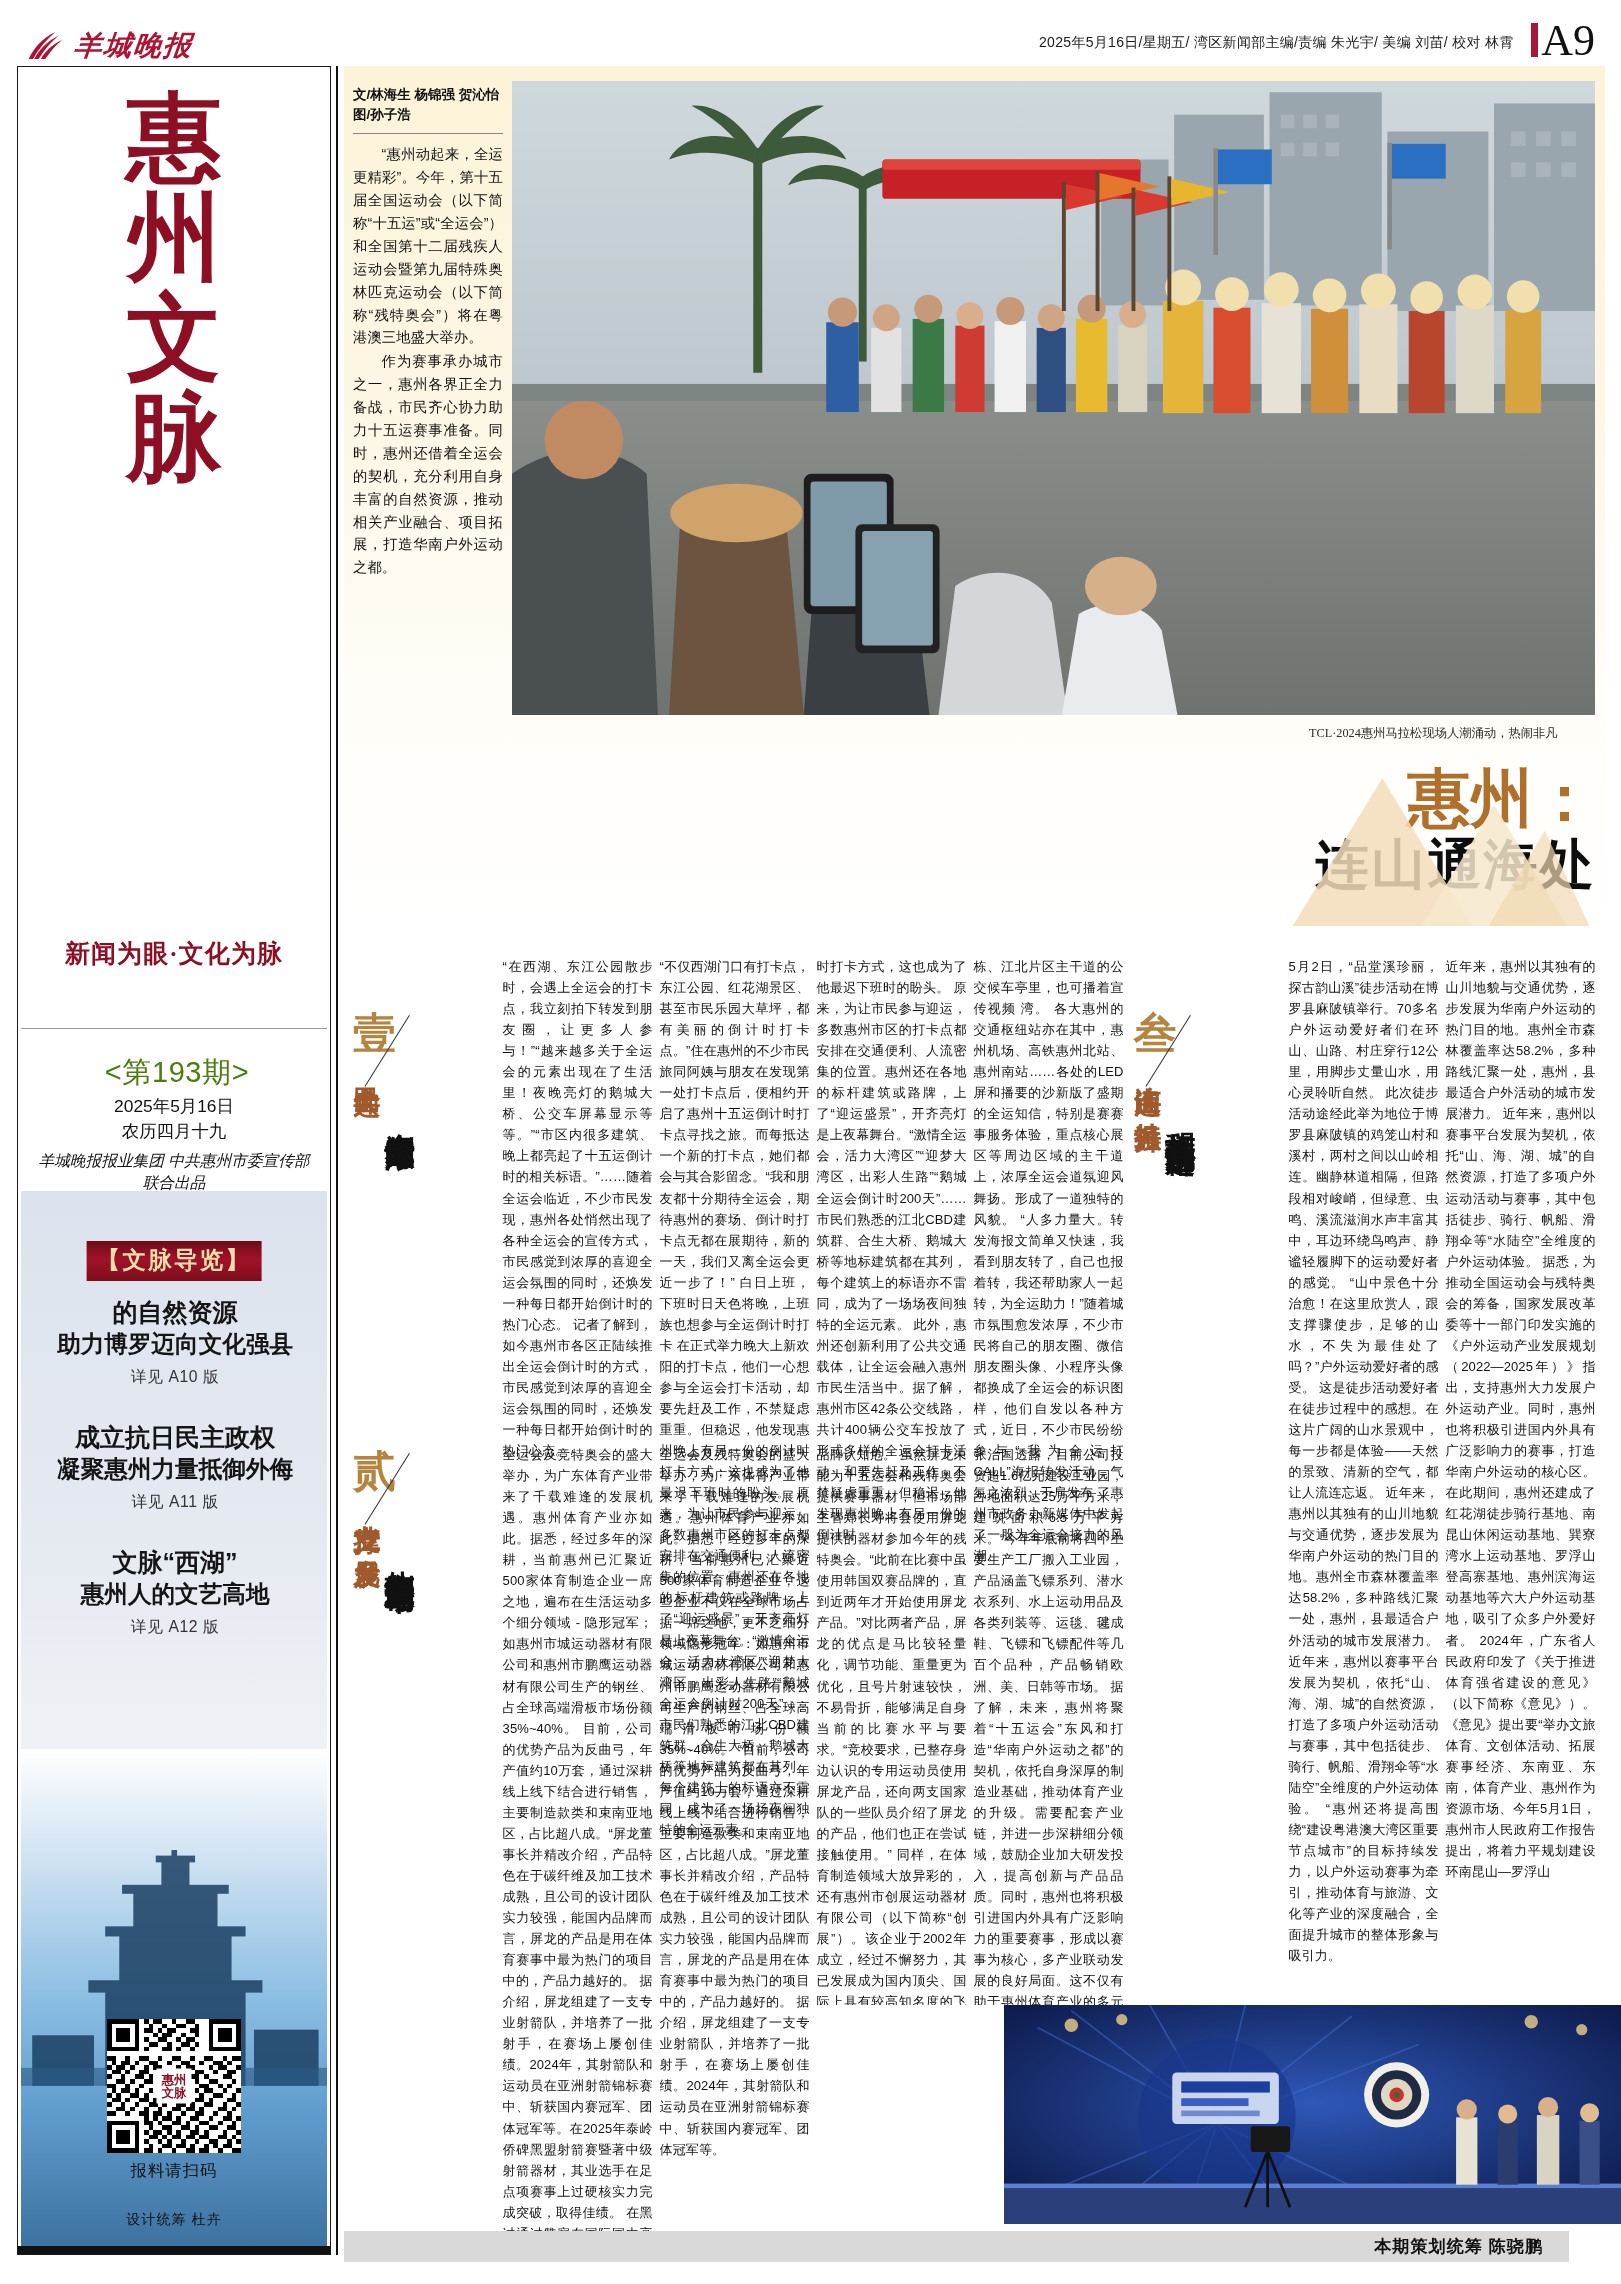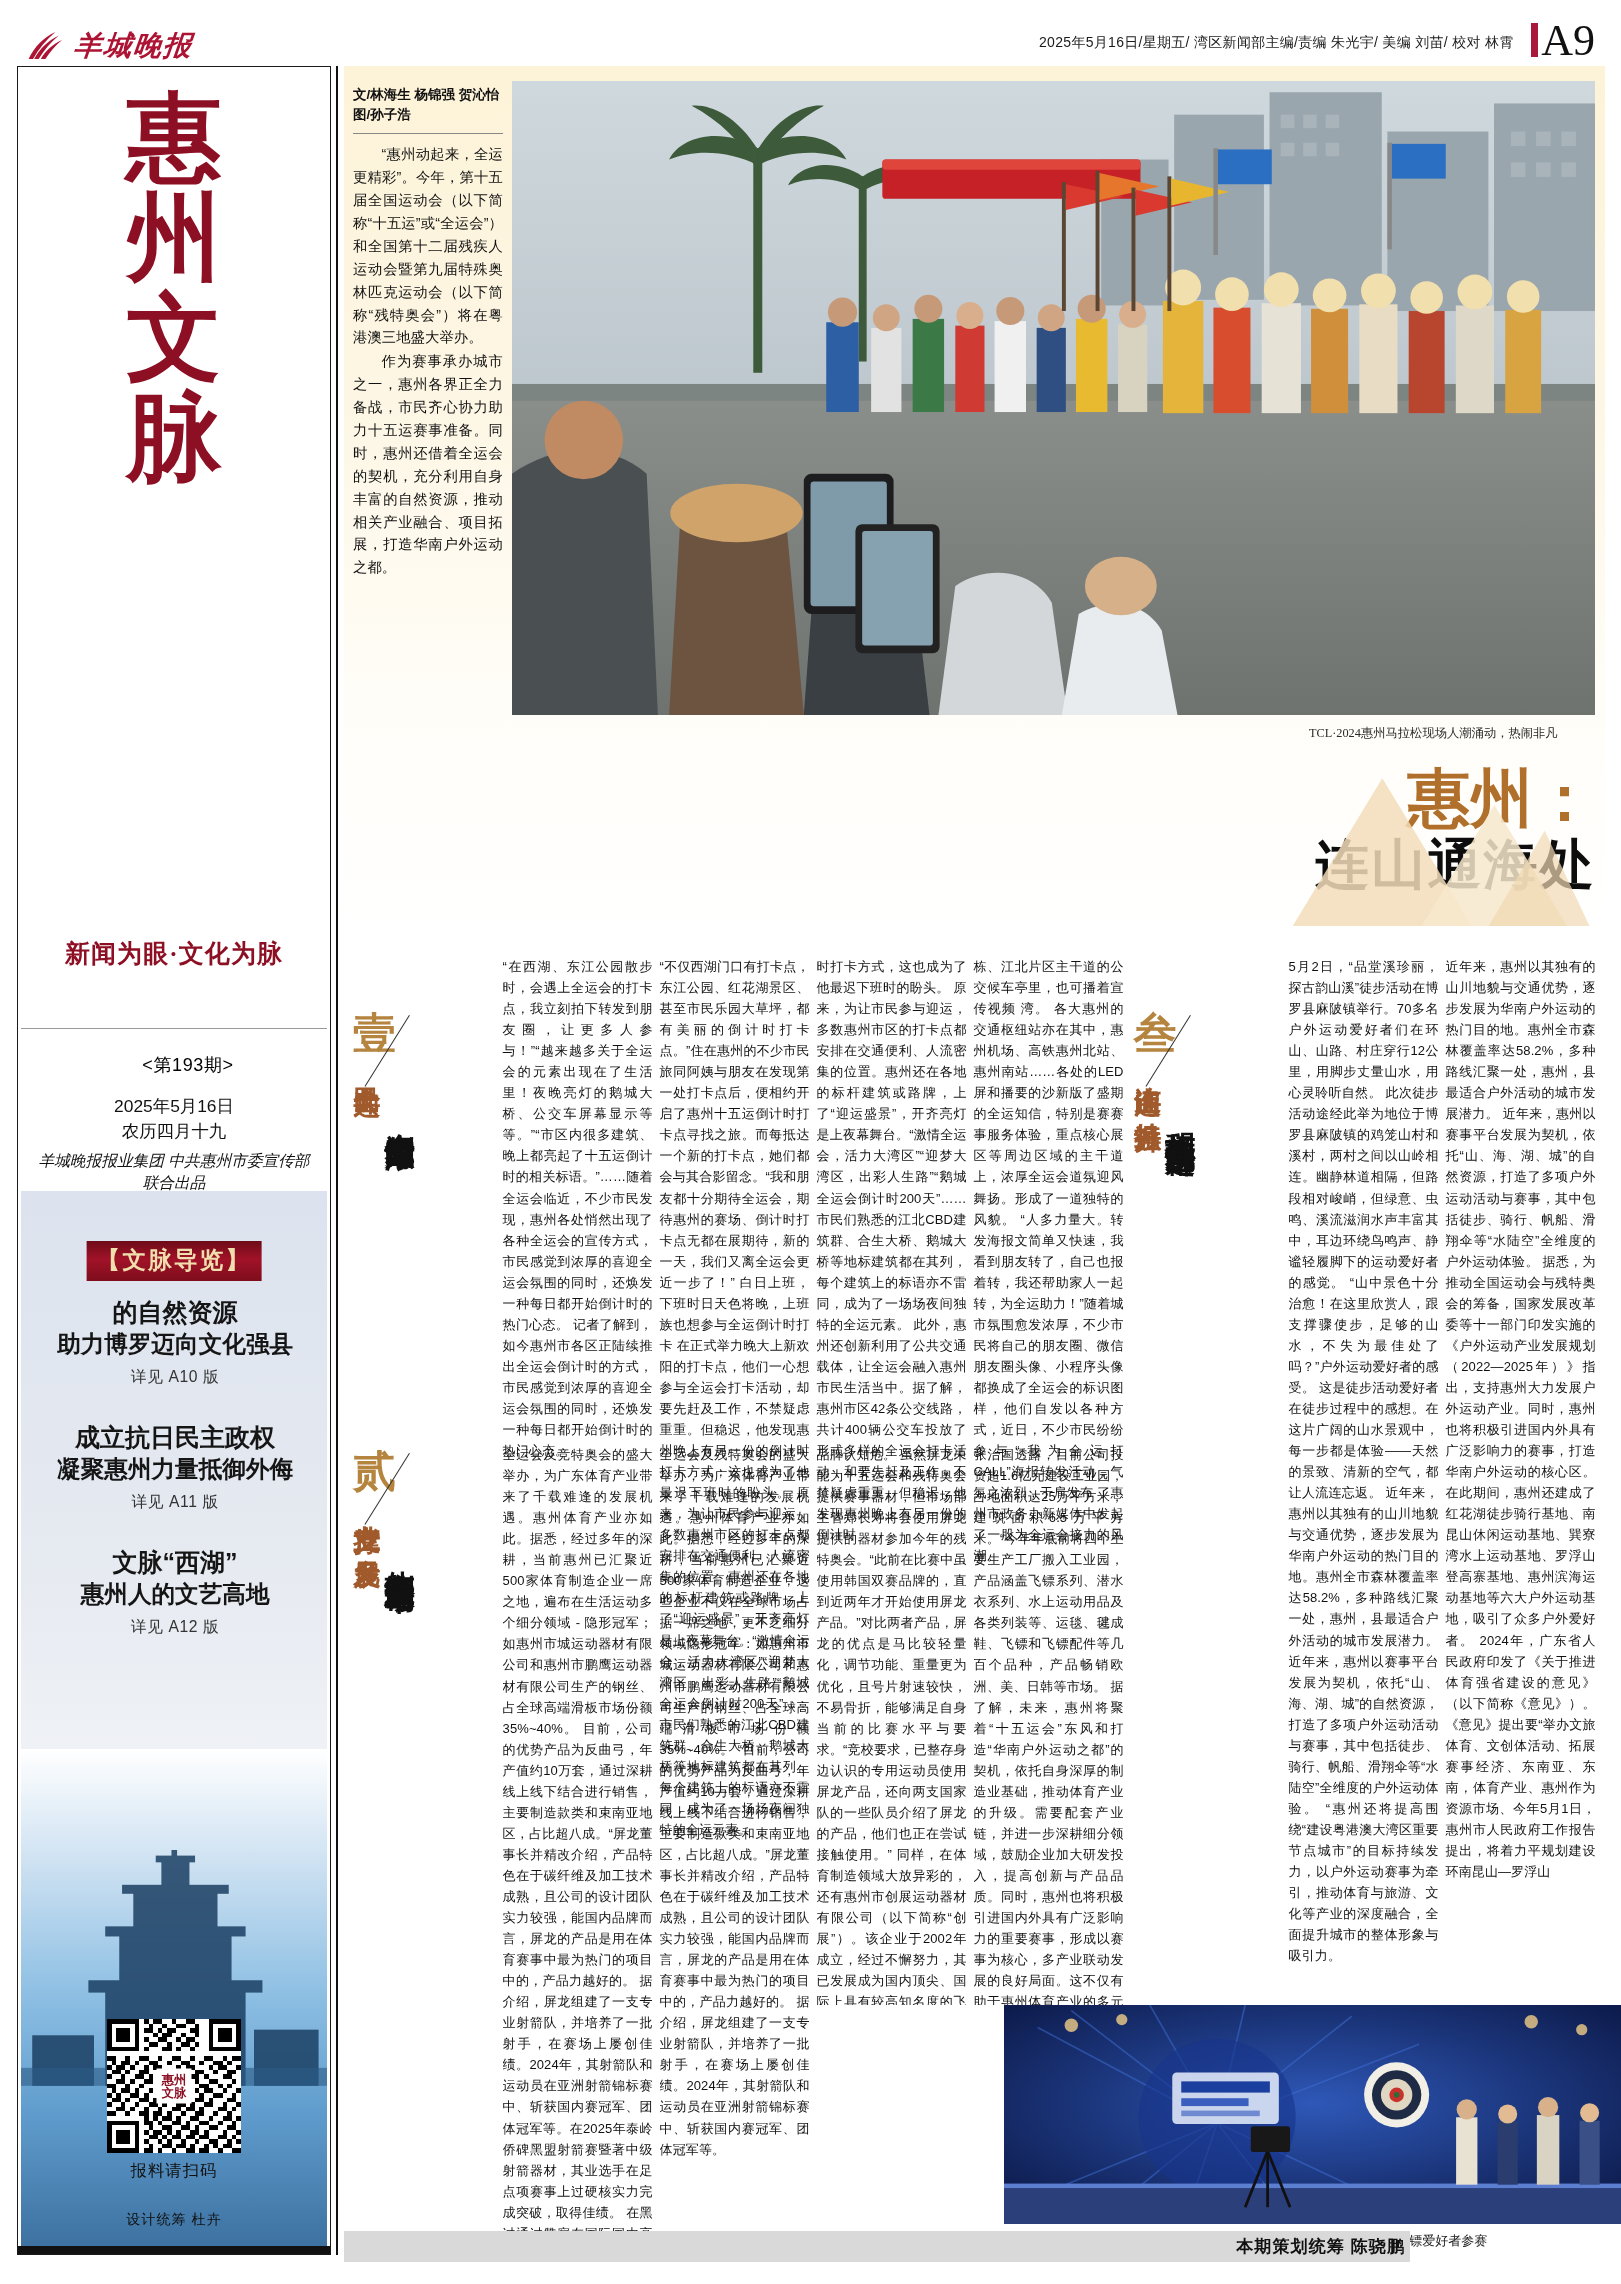--- a/index.html
+++ b/index.html
@@ -50,22 +50,22 @@
     font-family: "Liberation Serif", "DejaVu Serif", serif;
     font-size: 95px; line-height: 1.02; color: #8c0f23; font-weight: 700;
   }
   .sb-tagline {
     position:absolute; left:0; top: 870px; width:100%; text-align:center;
     font-family: "Liberation Serif","DejaVu Serif",serif;
     font-size: 25px; font-weight: 700; color: #8c0f23; letter-spacing: 1.1px;
   }
   .sb-rule { position:absolute; left: 3.4px; width: 306px; height:1.1px; background:#999; }
   .sb-issue {
-    position:absolute; left:14px; top: 986px; width:100%; text-align:center;
-    font-size: 18px; color:#000000; letter-spacing: 0.6px; font-weight: 500;
+    position:absolute; left:3px; top: 986px; width:100%; text-align:center;
+    font-size: 29px; color:#4d7c0f; letter-spacing: 0.6px; font-weight: 500;
   }
   .sb-date {
     position:absolute; left:0; top: 1027px; width:100%; text-align:center;
     font-size: 17.4px; color:#111; line-height: 1.42;
   }
   .sb-pub {
     position:absolute; left:0; top: 1083px; width:100%; text-align:center;
     font-size: 15.7px; color:#111; line-height: 1.42; font-style: italic;
   }
   .guide-panel {
@@ -197,23 +197,23 @@
   }
   .mid-photo svg { display:block; width:100%; height:100%; }
   .mid-cap {
     position:absolute; left: 660px; top: 2166px; width: 617px;
     font-family:"Liberation Serif","DejaVu Serif",serif;
     font-size: 13px; color:#222; text-align:center;
   }
 
   
   .footer-strip {
-    position:absolute; left: 344px; top: 2231px; width: 1066px; height: 31px;
+    position:absolute; left: 344px; top: 2231px; width: 1225px; height: 31px;
     background:#d9d9d9; display:flex; align-items:center; justify-content:flex-end;
-    padding-right: 5px;
+    padding-right: 26px;
   }
   .footer-strip .ftxt { font-size: 17px; color:#111; letter-spacing:1.1px; font-weight:600; }
 </style>
 </head>
 <body>
 
 <div class="page">
 
   <div class="masthead">
     <div class="logo-wrap">

